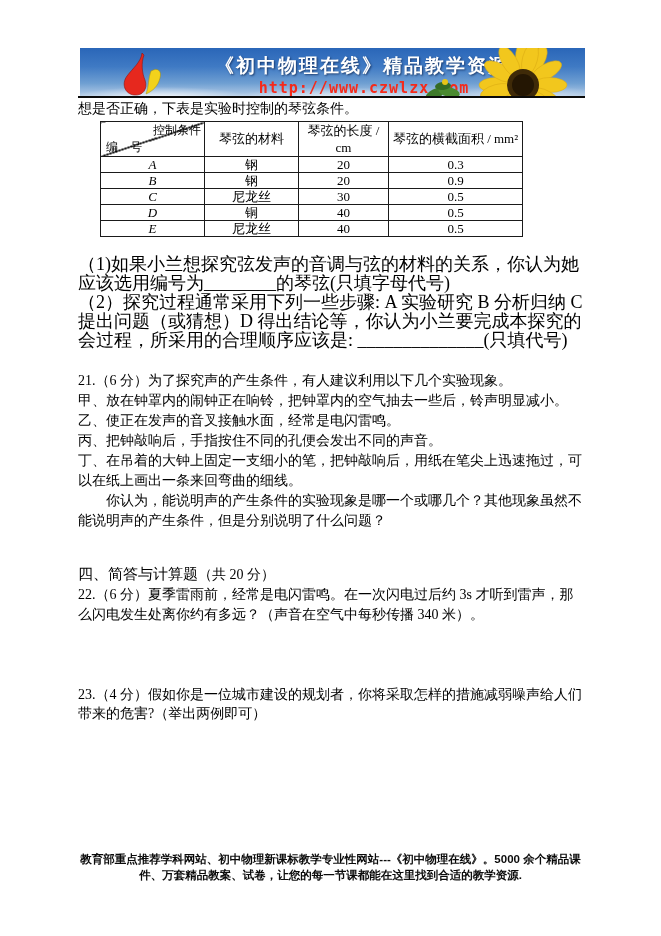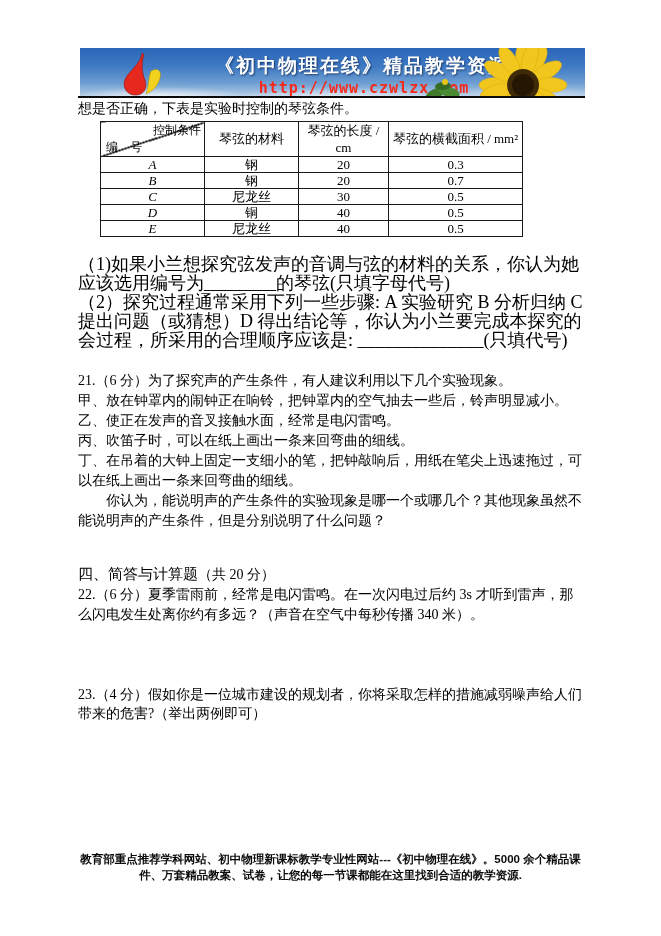--- a/index.html
+++ b/index.html
@@ -133,21 +133,21 @@
     <tr class="drow">
       <td class="id-cell">A</td>
       <td>钢</td>
       <td>20</td>
       <td>0.3</td>
     </tr>
     <tr class="drow">
       <td class="id-cell">B</td>
       <td>钢</td>
       <td>20</td>
-      <td>0.7</td>
+      <td>0.9</td>
     </tr>
     <tr class="drow">
       <td class="id-cell">C</td>
       <td>尼龙丝</td>
       <td>30</td>
       <td>0.5</td>
     </tr>
     <tr class="drow">
       <td class="id-cell">D</td>
       <td>铜</td>
@@ -165,21 +165,21 @@
 
   <div class="qblock1">
     <div>（1)如果小兰想探究弦发声的音调与弦的材料的关系，你认为她应该选用编号为________的琴弦(只填字母代号)</div>
     <div>（2）探究过程通常采用下列一些步骤: A 实验研究 B 分析归纳 C 提出问题（或猜想）D 得出结论等，你认为小兰要完成本探究的会过程，所采用的合理顺序应该是:  ______________(只填代号)</div>
   </div>
 
   <div class="q21">
     <div>21.（6 分）为了探究声的产生条件，有人建议利用以下几个实验现象。</div>
     <div>甲、放在钟罩内的闹钟正在响铃，把钟罩内的空气抽去一些后，铃声明显减小。</div>
     <div>乙、使正在发声的音叉接触水面，经常是电闪雷鸣。</div>
-    <div>丙、吹笛子时，可以在纸上画出一条来回弯曲的细线。</div>
+    <div>丙、把钟敲响后，手指按住不同的孔便会发出不同的声音。</div>
     <div>丁、在吊着的大钟上固定一支细小的笔，把钟敲响后，用纸在笔尖上迅速拖过，可以在纸上画出一条来回弯曲的细线。</div>
     <div class="indent">你认为，能说明声的产生条件的实验现象是哪一个或哪几个？其他现象虽然不能说明声的产生条件，但是分别说明了什么问题？</div>
   </div>
 
   <div class="sec4">
     <div>
       <span class="sec4-title">四、简答与计算题</span><span class="sec4-score">（共 20 分）</span>
     </div>
     <div>22.（6 分）夏季雷雨前，经常是电闪雷鸣。在一次闪电过后约 3s 才听到雷声，那么闪电发生处离你约有多远？（声音在空气中每秒传播 340 米）。</div>
   </div>

